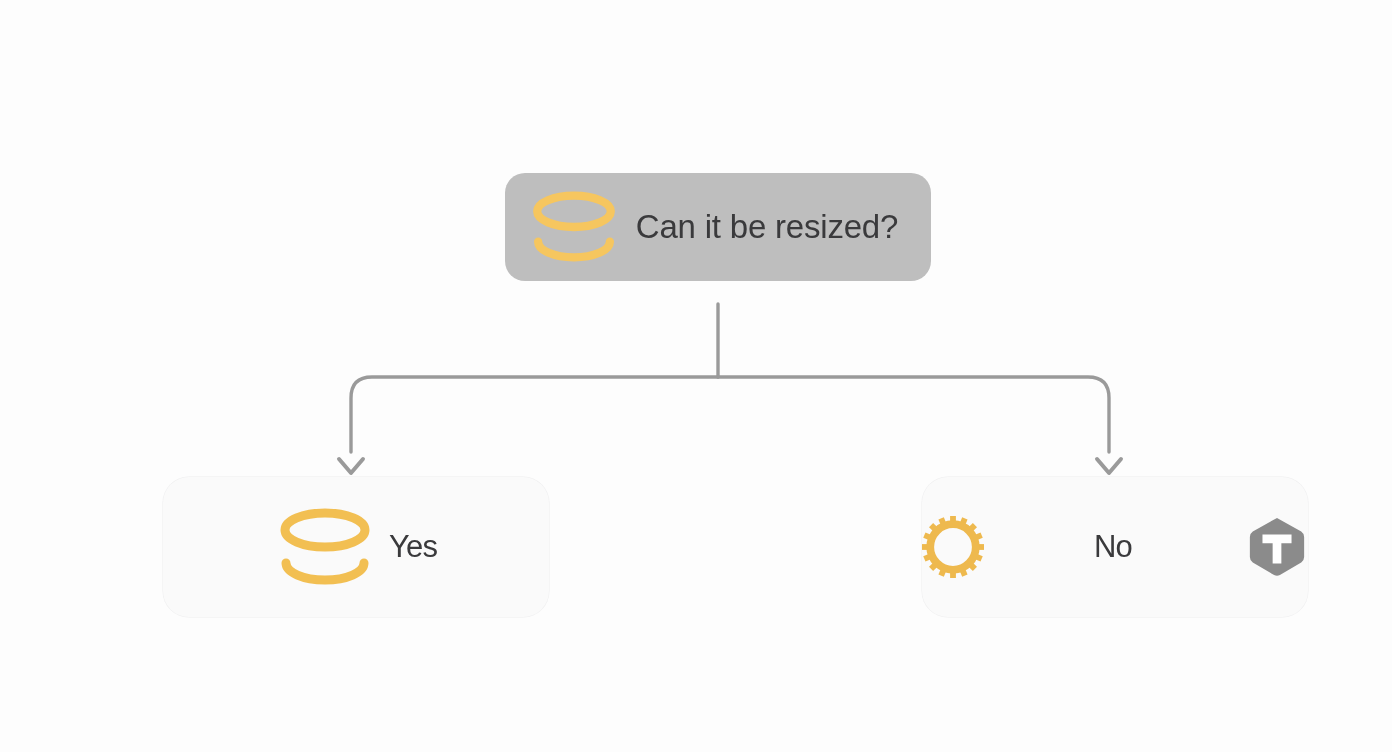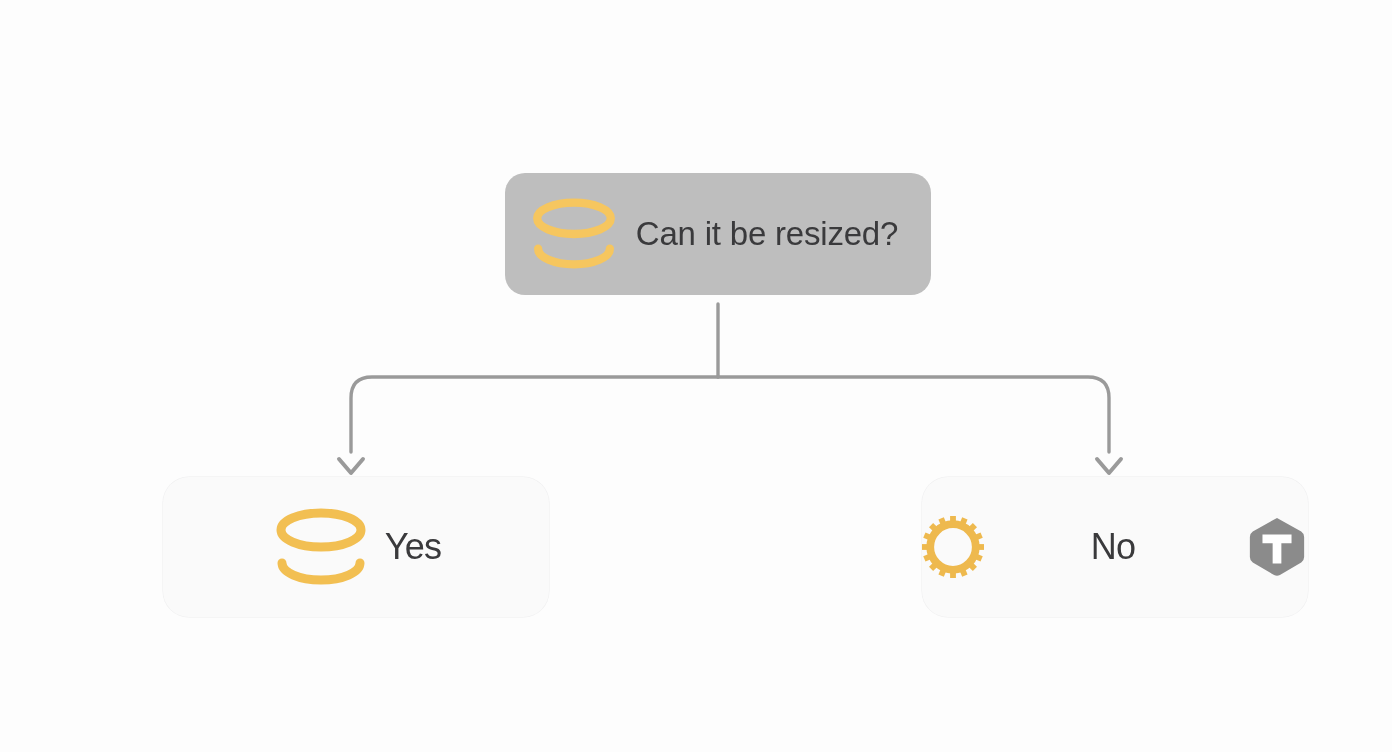--- a/index.html
+++ b/index.html
@@ -39,21 +39,21 @@
     align-items: center;
     justify-content: center;
     gap: 14px;
     border-radius: 22px;
   }
 
   .node-root {
     left: 505px;
     top: 173px;
     width: 426px;
-    height: 122px;
+    height: 108px;
     background: #bebebe;
     border-radius: 20px;
     gap: 16px;
     padding-right: 10px;
   }
 
   .node-leaf {
     width: 386px;
     height: 140px;
     background: #fafafa;
@@ -77,21 +77,21 @@
     white-space: nowrap;
     letter-spacing: -0.2px;
   }
 
   .label-root {
     font-size: 33px;
     font-weight: 500;
   }
 
   .label-leaf {
-    font-size: 36px;
+    font-size: 31px;
     font-weight: 400;
     letter-spacing: -0.8px;
   }
 
   
   .icon {
     display: block;
     flex: 0 0 auto;
   }
 

